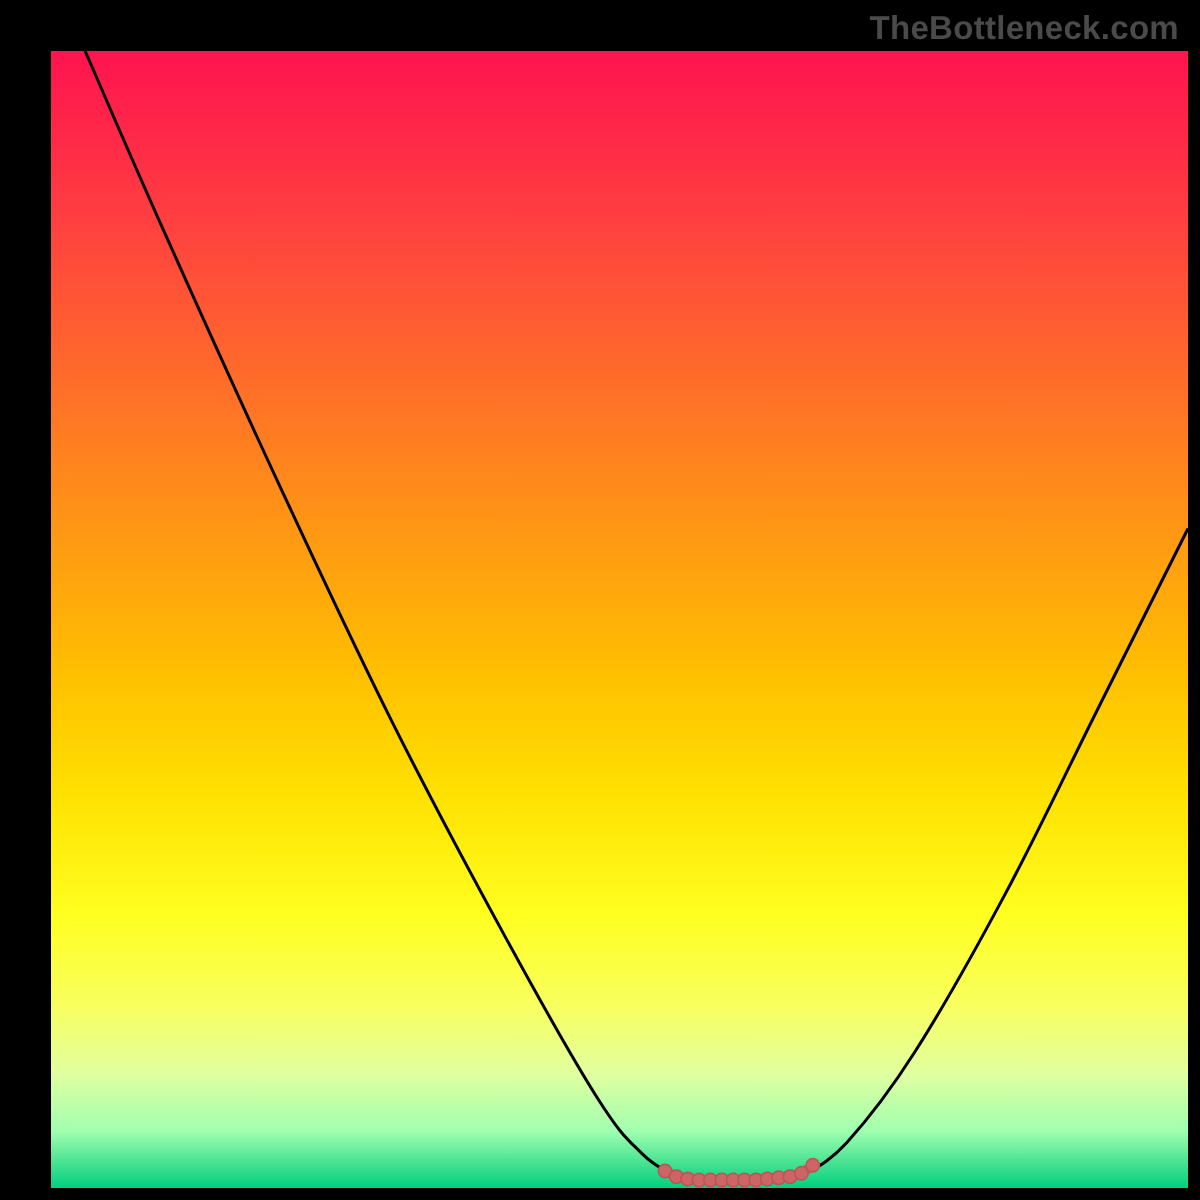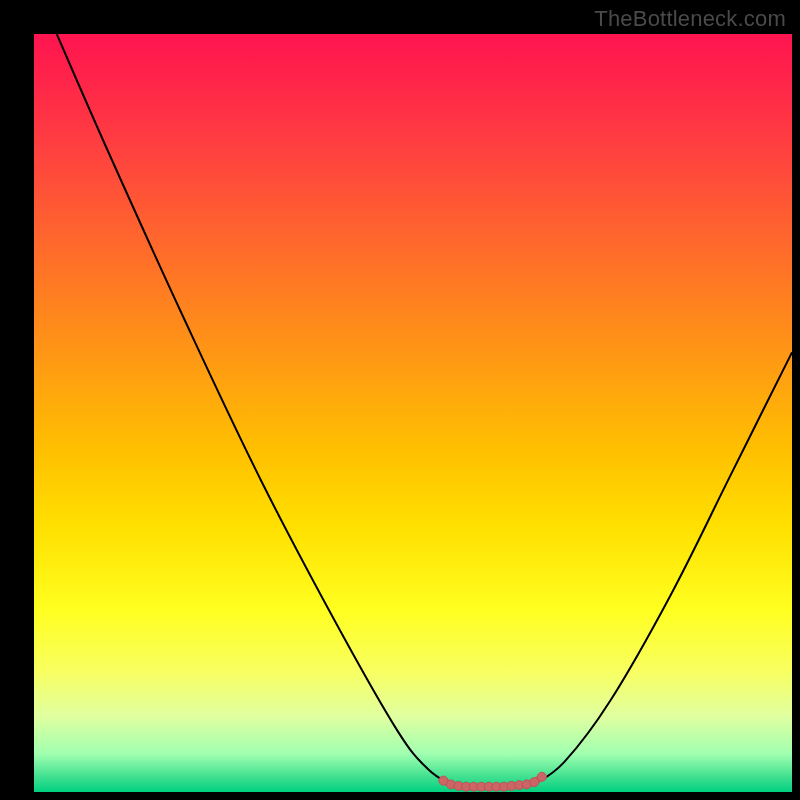--- a/index.html
+++ b/index.html
@@ -39,21 +39,21 @@
       #40e090 98%,
       #00d080 100%
     );
   }
   .watermark {
     position: absolute;
     top: 6px;
     right: 14px;
     color: #4a4a4a;
     font-size: 22px;
-    font-weight: 400;
+    font-weight: 700;
     letter-spacing: 0.2px;
     z-index: 5;
   }
   svg.curves {
     position: absolute;
     inset: 0;
     z-index: 3;
   }
 </style>
 </head>

